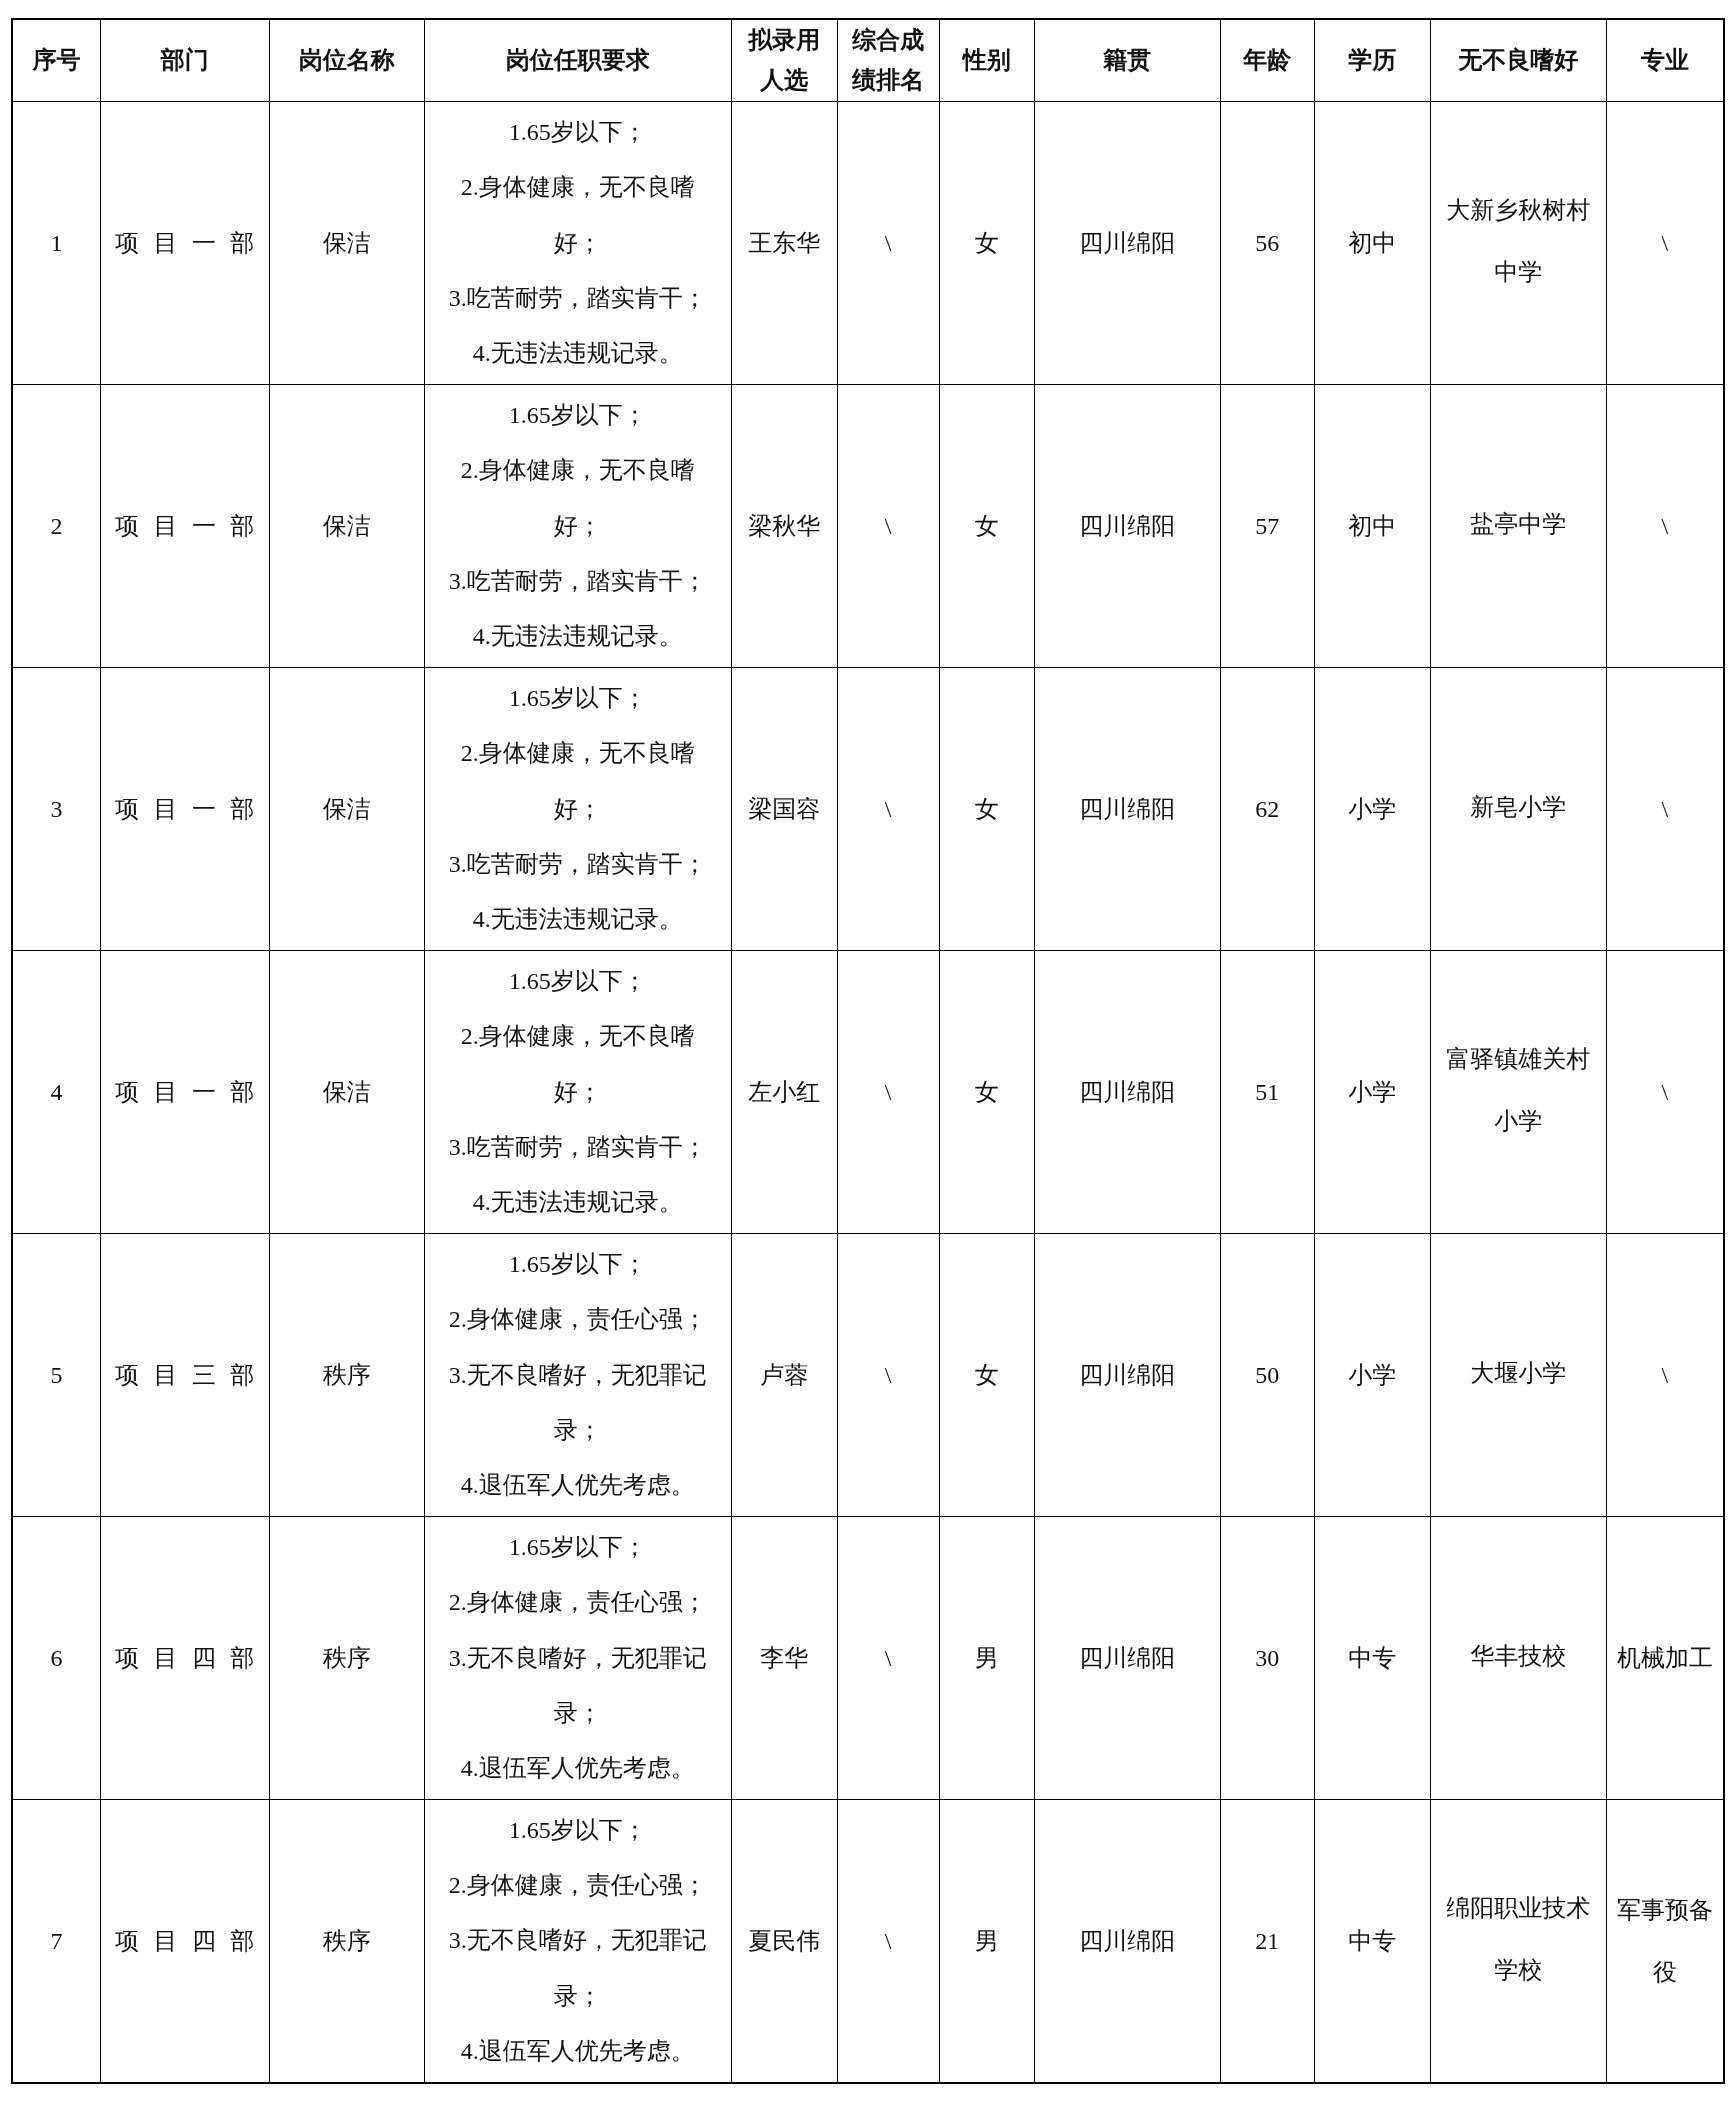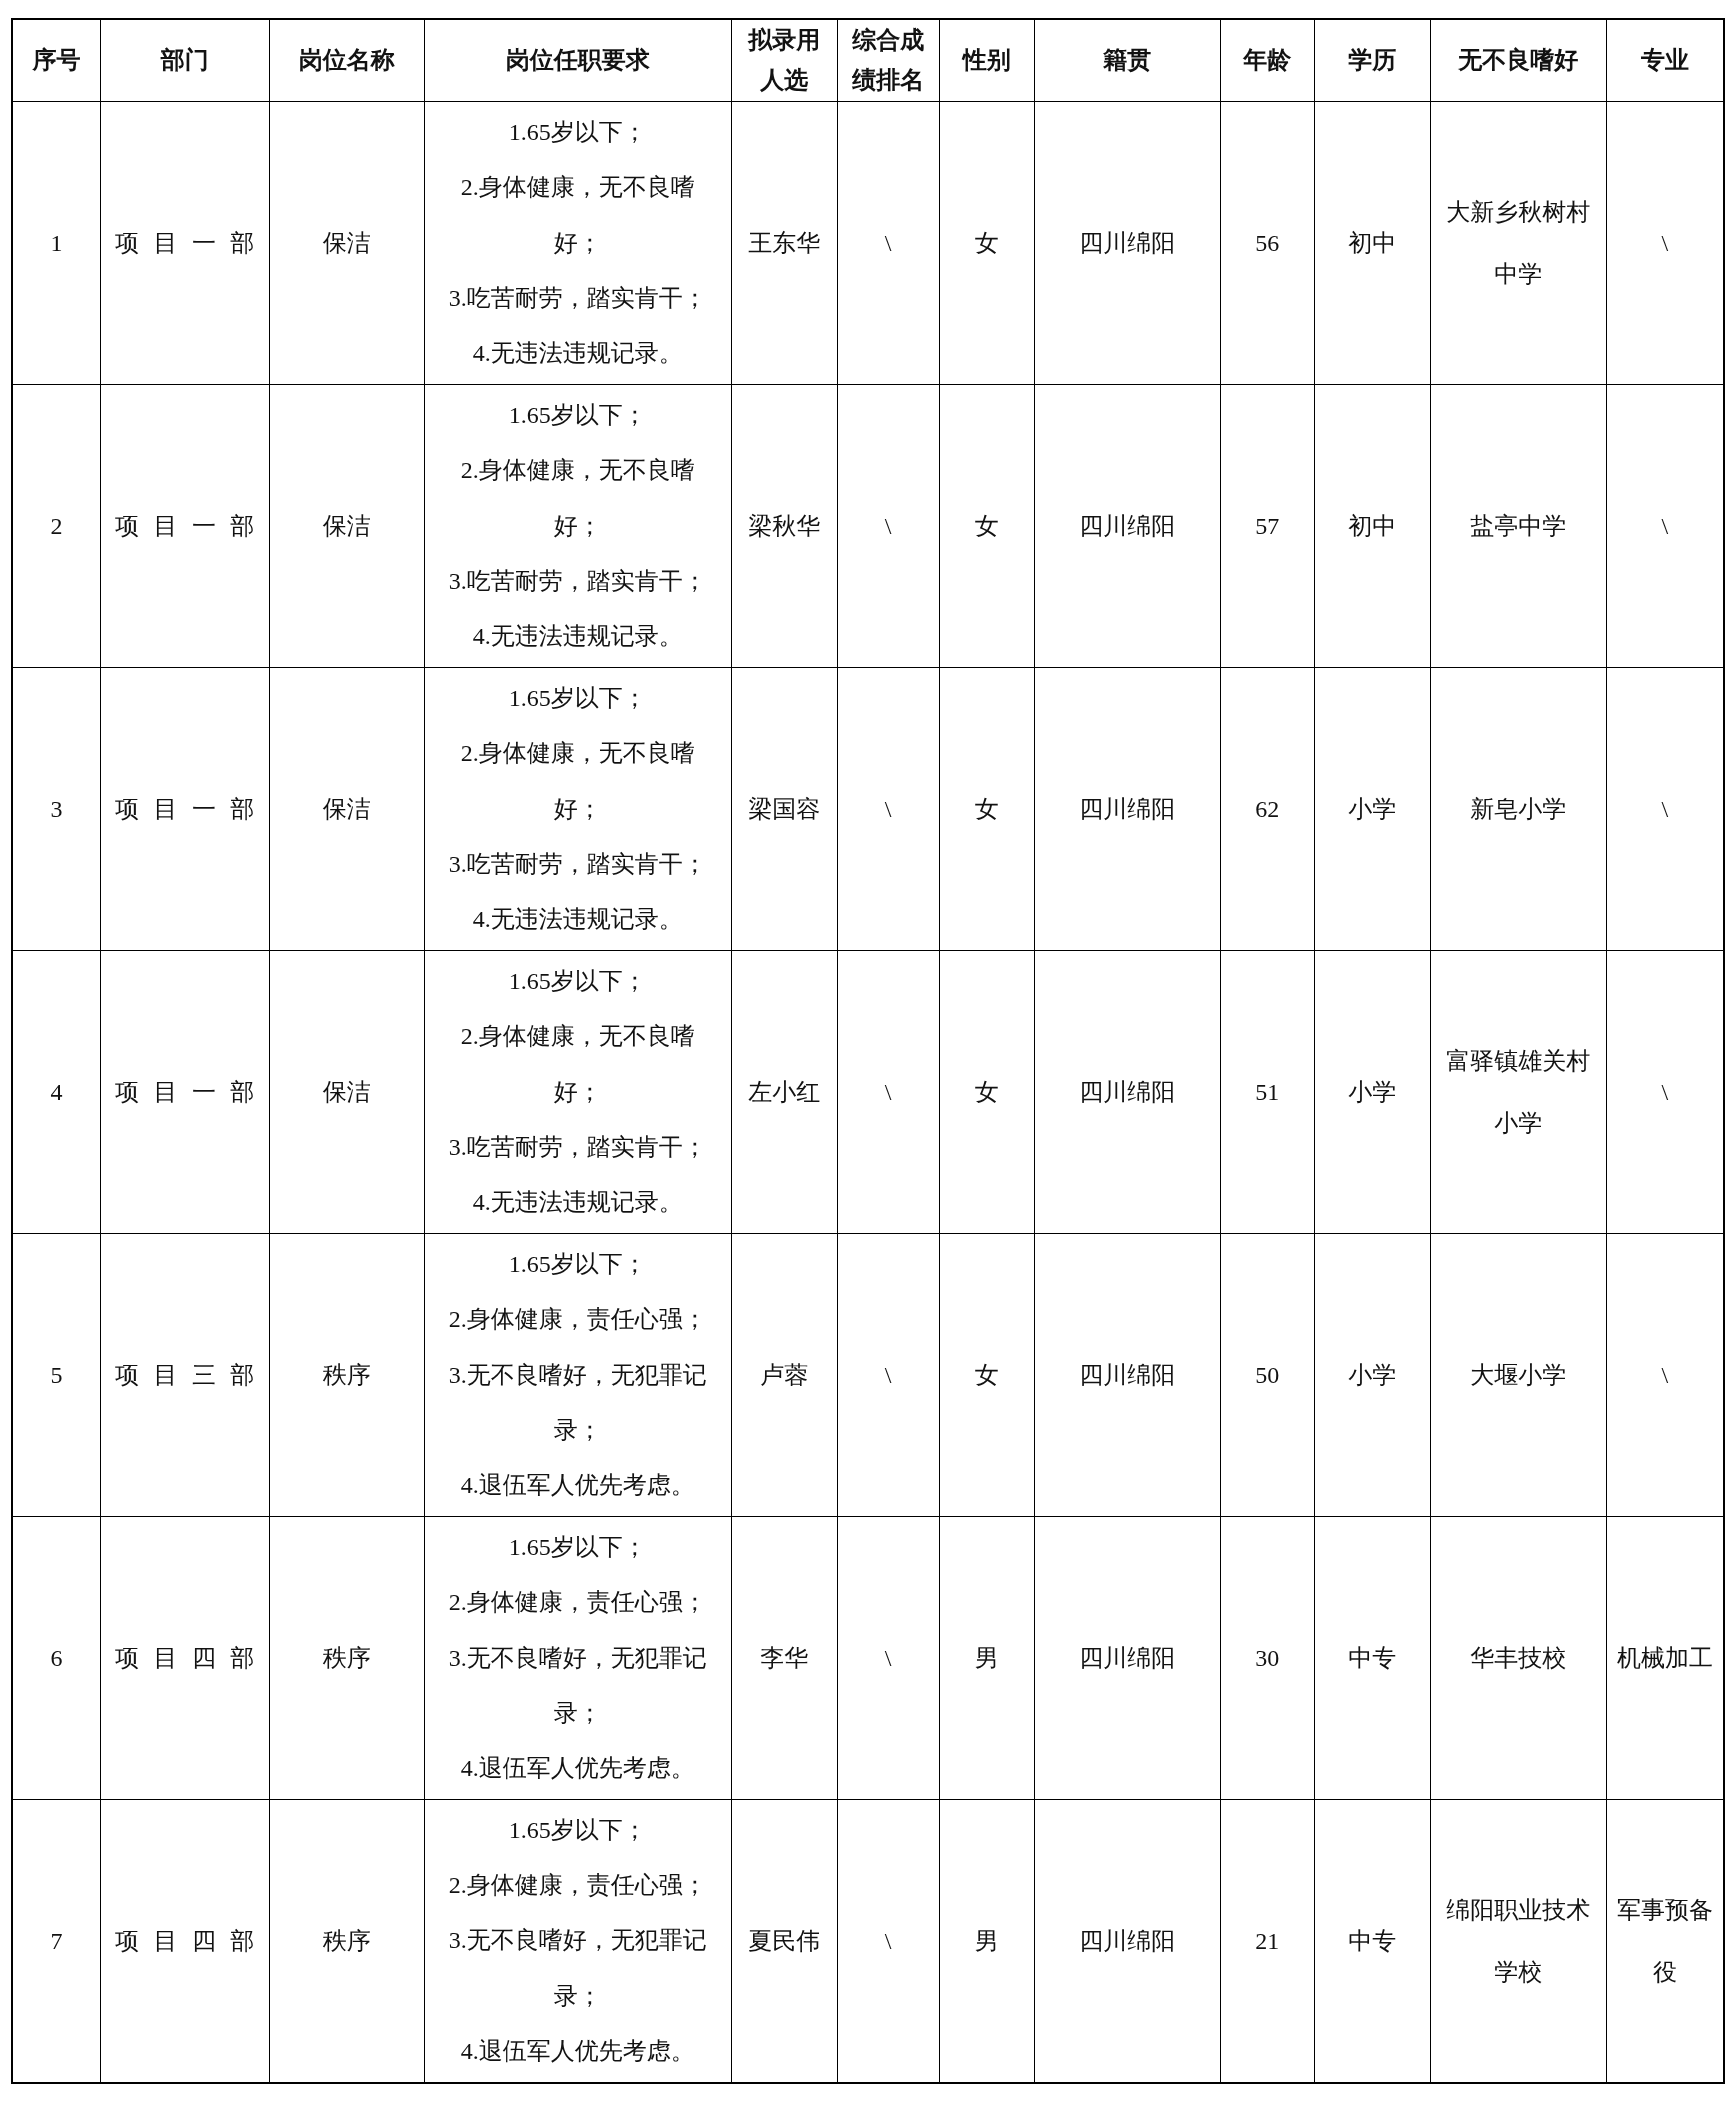--- a/index.html
+++ b/index.html
@@ -44,21 +44,21 @@
   td.cell-requirements {
     line-height: 2.3;
     padding: 0 17px;
   }
   .req-item { }
   td.cell-department {
     letter-spacing: 0.6em;
     text-indent: 0.6em;
     padding: 0;
   }
-  td.cell-school { padding: 0 8px; }
+  td.cell-school { padding: 0 8px; font-family: Liberation Mono, monospace; }
   td.cell-major  { padding: 0 8px; }
   col.c-no        { width: 88px; }
   col.c-dept      { width: 169px; }
   col.c-position  { width: 155px; }
   col.c-req       { width: 307px; }
   col.c-candidate { width: 106px; }
   col.c-rank      { width: 102px; }
   col.c-gender    { width: 95px; }
   col.c-hometown  { width: 186px; }
   col.c-age       { width: 94px; }

